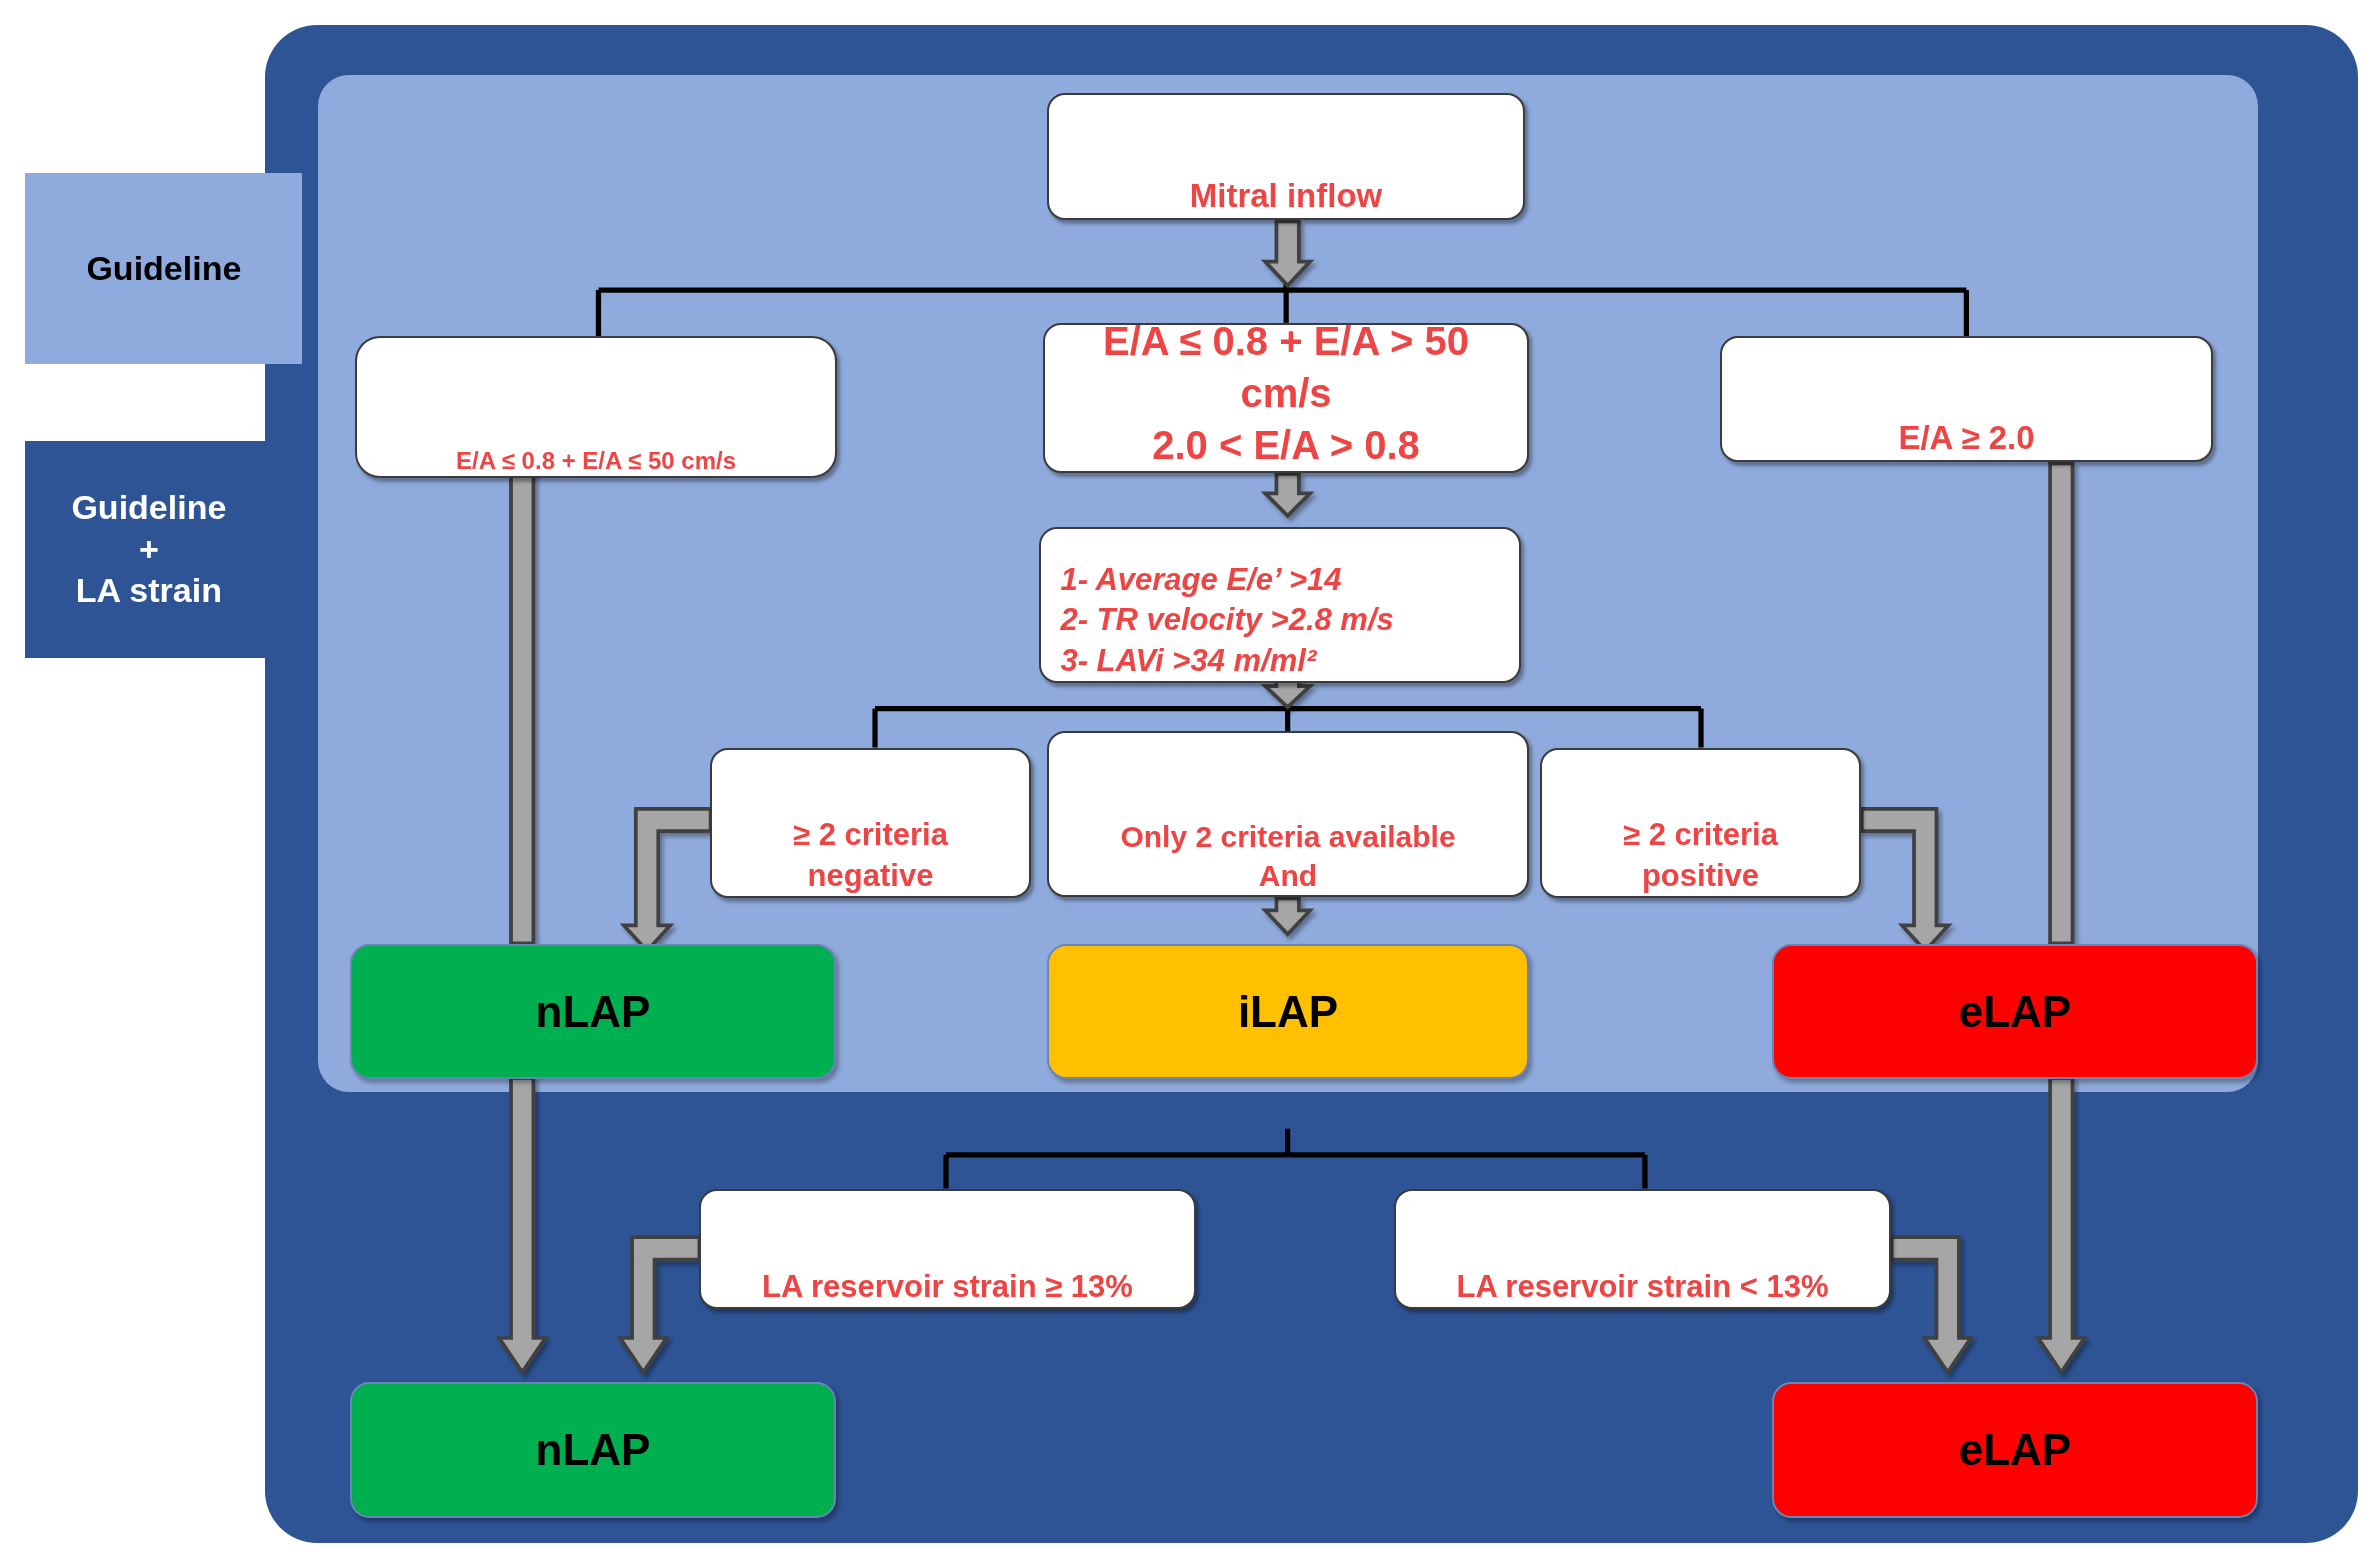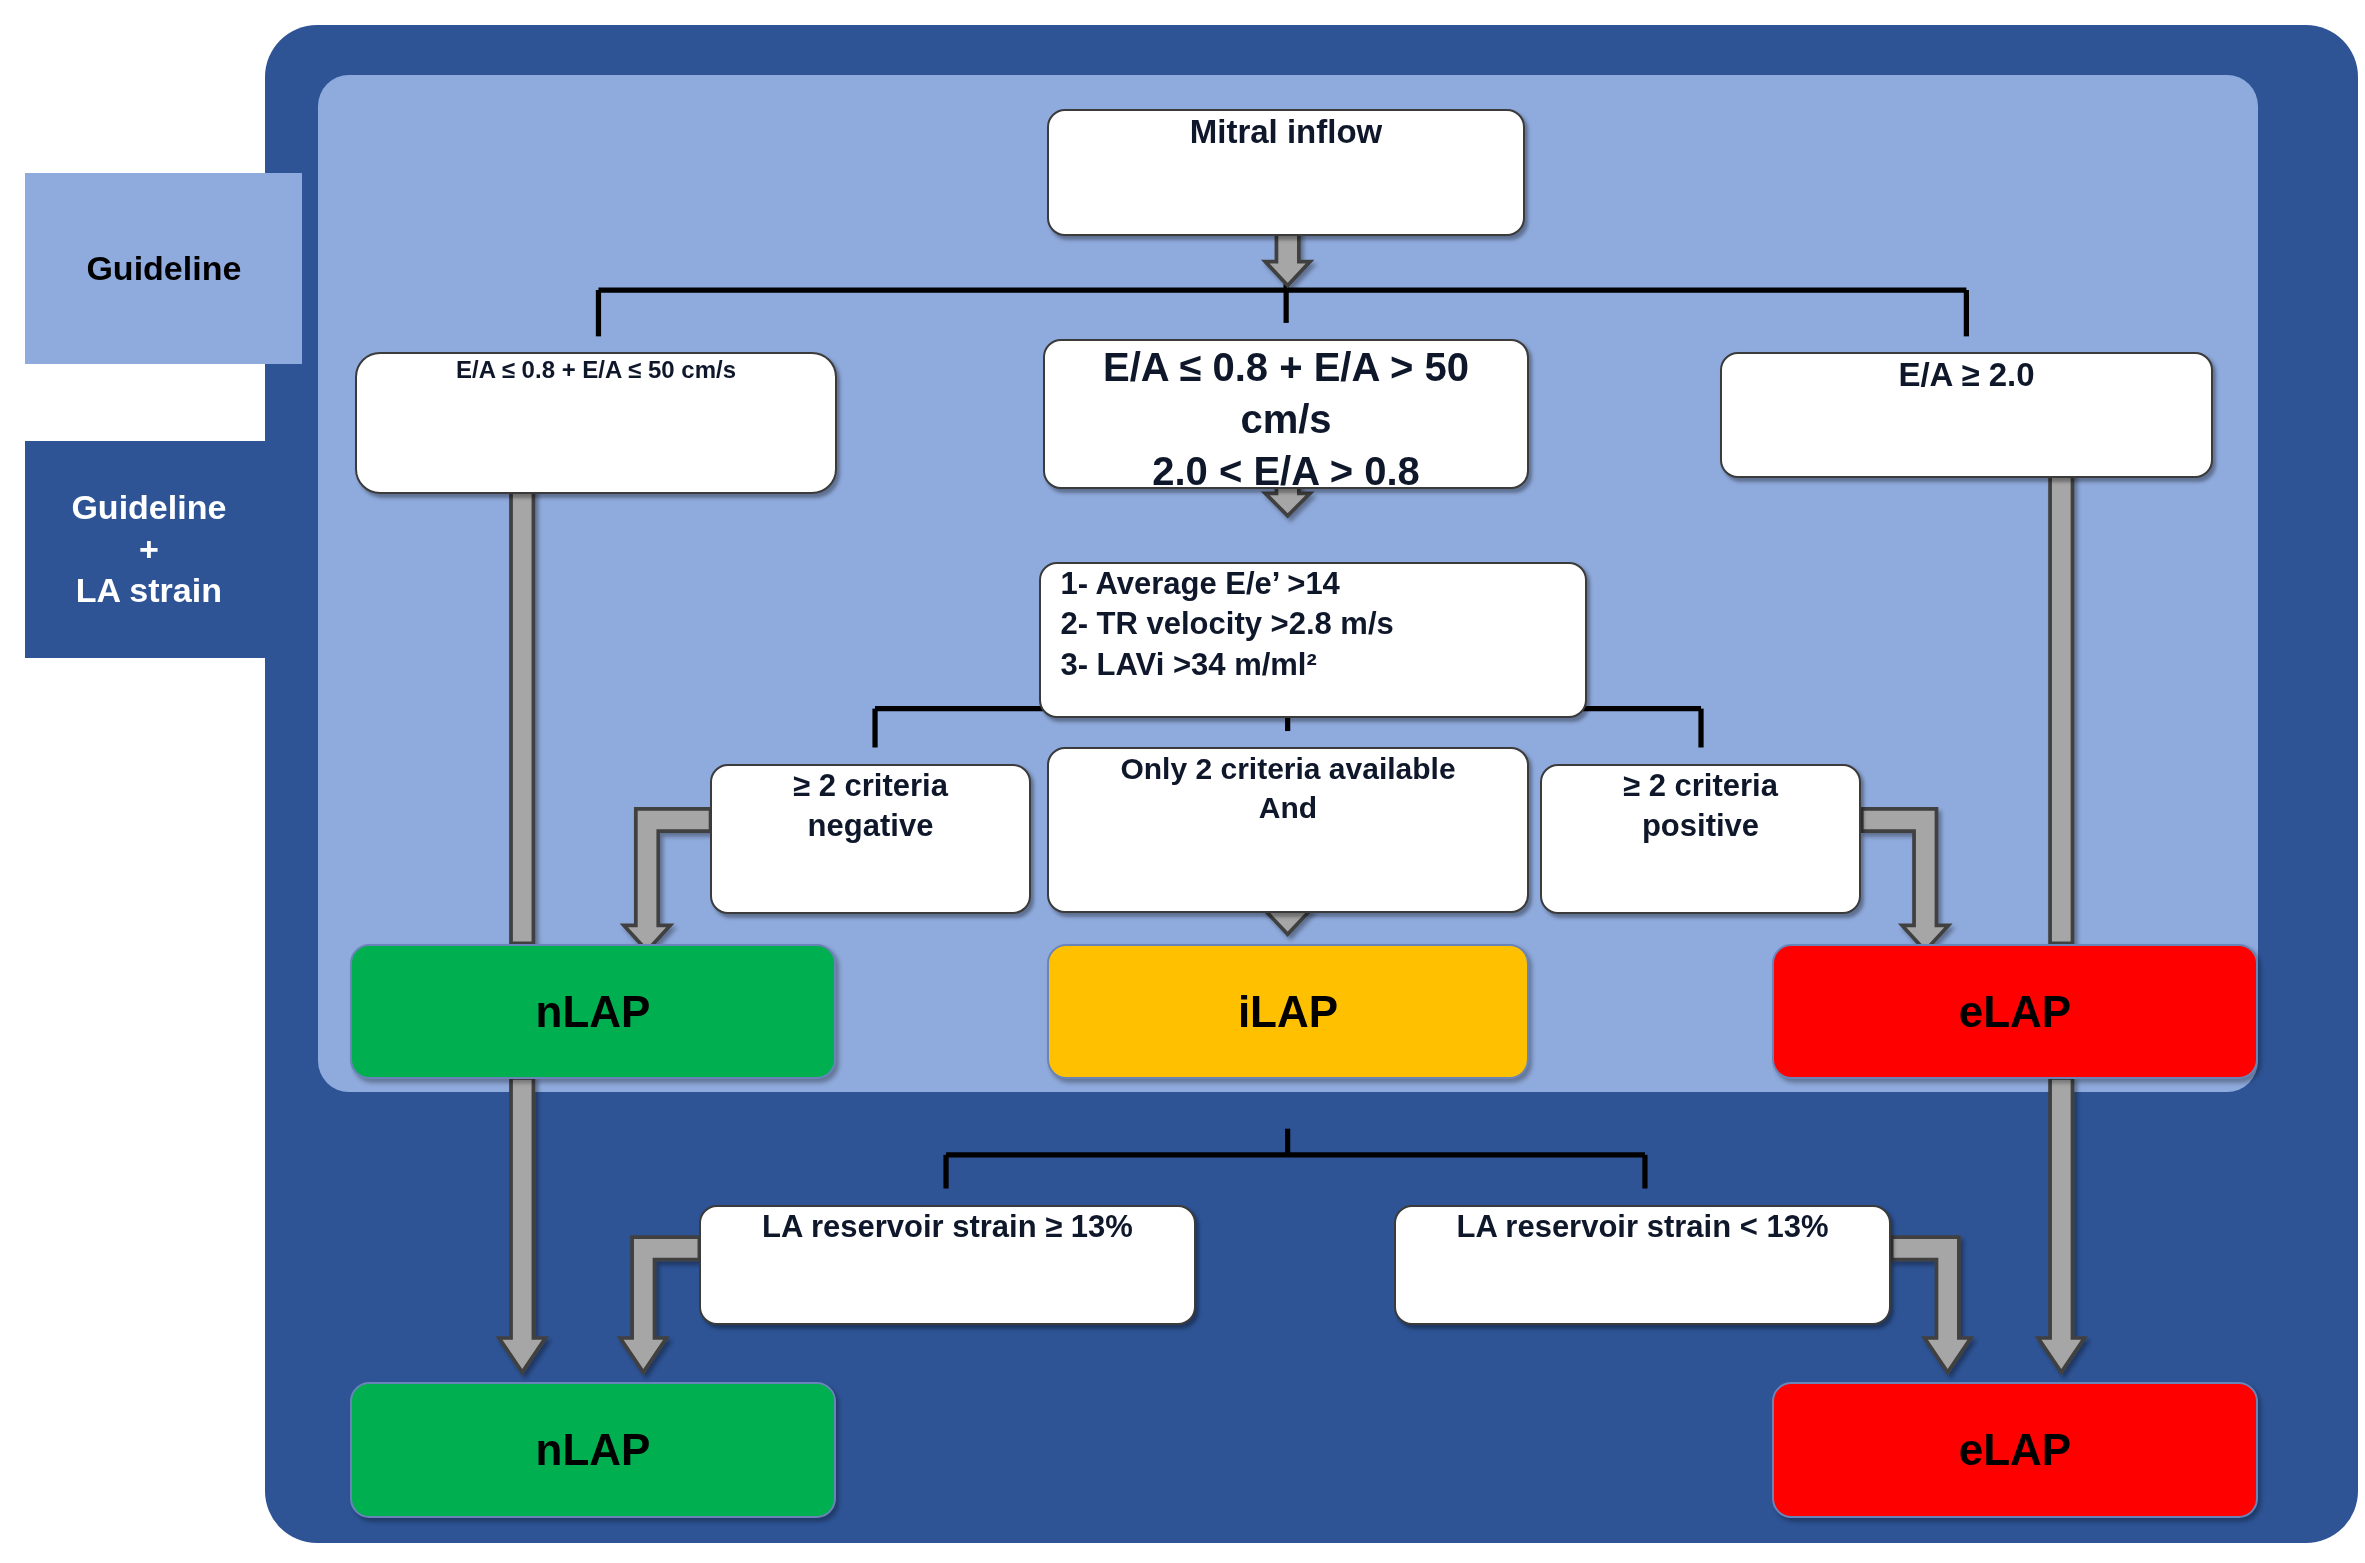--- a/index.html
+++ b/index.html
@@ -16,41 +16,41 @@
   .side-tab{position:absolute;display:flex;align-items:center;justify-content:center;
       text-align:center;font-weight:bold;line-height:1.22;}
   #tab-guideline{left:25.4px;top:173px;width:277px;height:191px;background:#8FAADC;
       color:#000000;font-size:34px;}
   #tab-guideline-strain{left:25.4px;top:441px;width:247px;height:217px;background:#2E5496;
       color:#FFFFFF;font-size:34px;}
 
   
   .node{position:absolute;box-sizing:border-box;background:#FFFFFF;
       border:2.2px solid #3B3B3B;border-radius:18px;
-      display:flex;align-items:flex-start;justify-content:center;
-      text-align:center;font-weight:bold;color:#0f172a;line-height:1.30;
-      box-shadow:3px 3.7px 3.7px rgba(0,0,0,0.34);margin-top:16px;}
+      display:flex;align-items:flex-end;justify-content:center;
+      text-align:center;font-weight:bold;color:#ef4444;line-height:1.30;
+      box-shadow:3px 3.7px 3.7px rgba(0,0,0,0.34);}
   .node .inner{padding:0 10.5px;width:100%;}
   .node.left-align{text-align:left;}
   .node.left-align .inner{padding-left:19.4px;}
 
   .result{position:absolute;box-sizing:border-box;border:2.2px solid #6A84B8;
       border-radius:19.4px;display:flex;align-items:center;justify-content:center;
       font-weight:bold;color:#000000;font-size:44px;
       box-shadow:3px 3.7px 4.5px rgba(0,0,0,0.30);}
   .green{background:#00AF50;}
   .amber{background:#FFC000;}
   .red{background:#FF0000;}
 
   
   #node-mitral-inflow{left:1047px;top:93px;width:478px;height:127px;font-size:33px;}
   #node-branch-left{left:355px;top:336px;width:482px;height:142px;font-size:24px;border-radius:25px;}
   #node-branch-mid{left:1043px;top:323px;width:486px;height:150px;font-size:40px;}
   #node-branch-right{left:1720px;top:336px;width:493px;height:126px;font-size:33px;}
-  #node-criteria{left:1039px;top:546px;width:548px;height:156px;font-size:31px;}
+  #node-criteria{left:1039px;top:527px;width:482px;height:156px;font-size:31px;font-style:italic;}
   #node-crit-neg{left:710px;top:748px;width:321px;height:150px;font-size:31px;}
   #node-crit-mixed{left:1047px;top:731px;width:482px;height:166px;font-size:30px;}
   #node-crit-pos{left:1540px;top:748px;width:321px;height:150px;font-size:31px;}
   #node-strain-high{left:699px;top:1189px;width:497px;height:120px;font-size:31px;}
   #node-strain-low{left:1394px;top:1189px;width:497px;height:120px;font-size:31px;}
 
   #result-nlap-top{left:350px;top:944px;width:486px;height:135px;}
   #result-ilap-top{left:1047px;top:944px;width:482px;height:135px;}
   #result-elap-top{left:1772px;top:944px;width:486px;height:135px;}
   #result-nlap-bottom{left:350px;top:1382px;width:486px;height:136px;}

